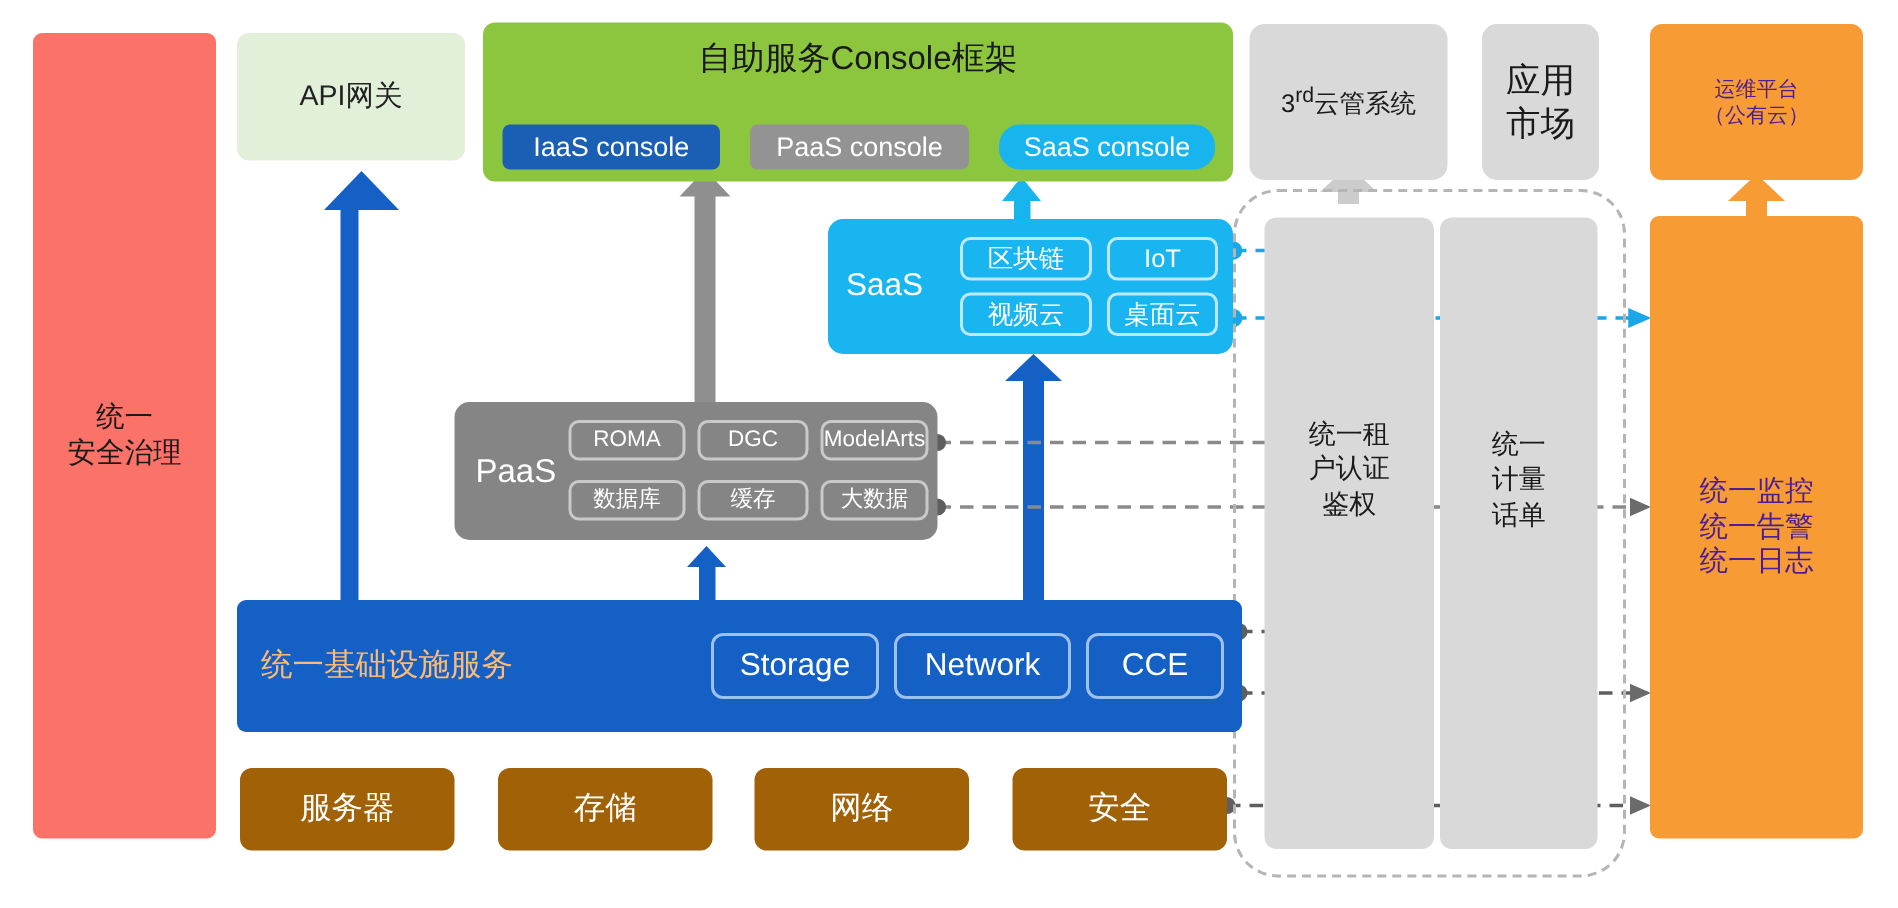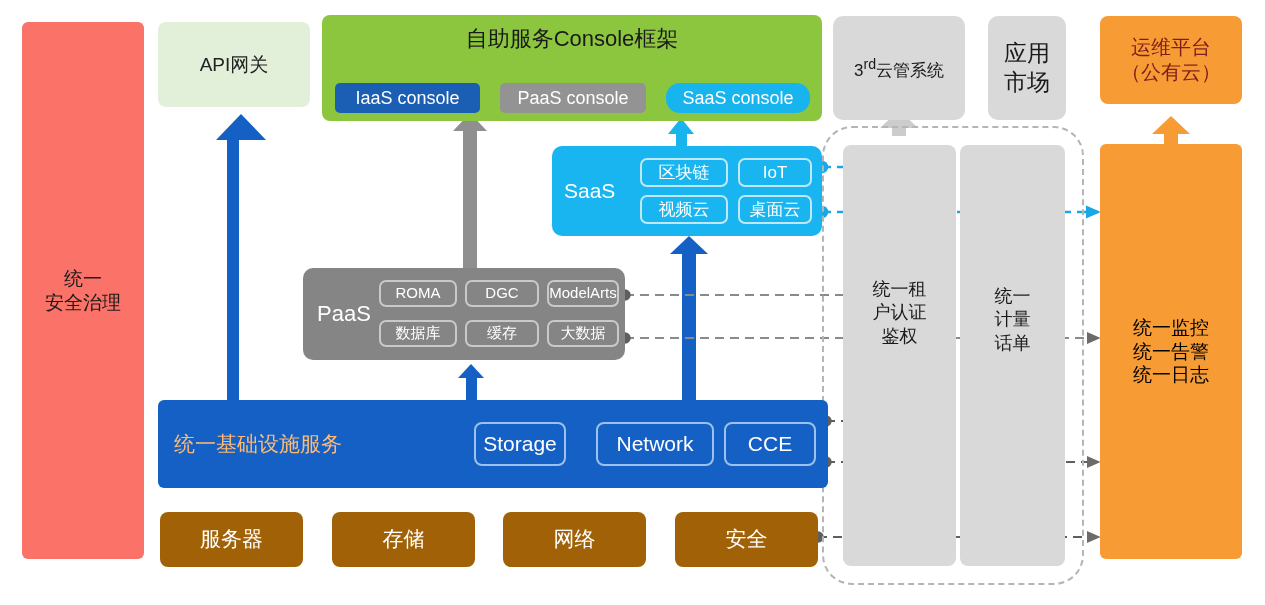--- a/index.html
+++ b/index.html
@@ -49,26 +49,26 @@
 
   
   .grey-box{
     background:#d9d9d9;border-radius:10px;color:#1a1a1a;font-size:17px;
   }
   .third-cloud{left:833px;top:16px;width:132px;height:104px;}
   .app-market{left:988px;top:16px;width:78px;height:104px;font-size:23px;}
 
   
   .ops-top{
-    left:1100px;top:16px;width:142px;height:88px;
-    background:#f79c35;border-radius:8px;color:#7f1d1d;font-size:20px;
+    left:1100px;top:16px;width:142px;height:104px;
+    background:#f79c35;border-radius:8px;color:#4c1d95;font-size:14px;
   }
   .ops-body{
     left:1100px;top:144px;width:142px;height:415px;
-    background:#f79c35;border-radius:6px;color:#000000;font-size:19px;
+    background:#f79c35;border-radius:6px;color:#4c1d95;font-size:19px;
   }
 
   
   .saas-block{
     left:552px;top:146px;width:270px;height:90px;
     background:#19b5f0;border-radius:10px;display:block;
   }
   .saas-label{
     position:absolute;left:12px;top:50%;transform:translateY(-50%);
     color:#ffffff;font-size:21px;
@@ -115,21 +115,21 @@
     position:absolute;left:16px;top:50%;transform:translateY(-50%);
     color:#fdba74;font-size:21px;
   }
   .infra-chip{
     position:absolute;top:22px;height:44px;border-radius:8px;
     border:2px solid #9dc0ed;box-sizing:border-box;
     display:flex;align-items:center;justify-content:center;
     color:#ffffff;font-size:21px;background:transparent;
   }
   .ic1{left:188px;width:118px;}
-  .ic2{left:316px;width:92px;}
+  .ic2{left:316px;width:112px;}
   .ic3{left:438px;width:118px;}
   .ic4{left:566px;width:92px;}
 
   
   .bot-box{
     top:512px;height:55px;background:#a16207;border-radius:8px;
     color:#ffffff;font-size:21px;
   }
   .bb1{left:160px;width:143px;}
   .bb2{left:332px;width:143px;}

